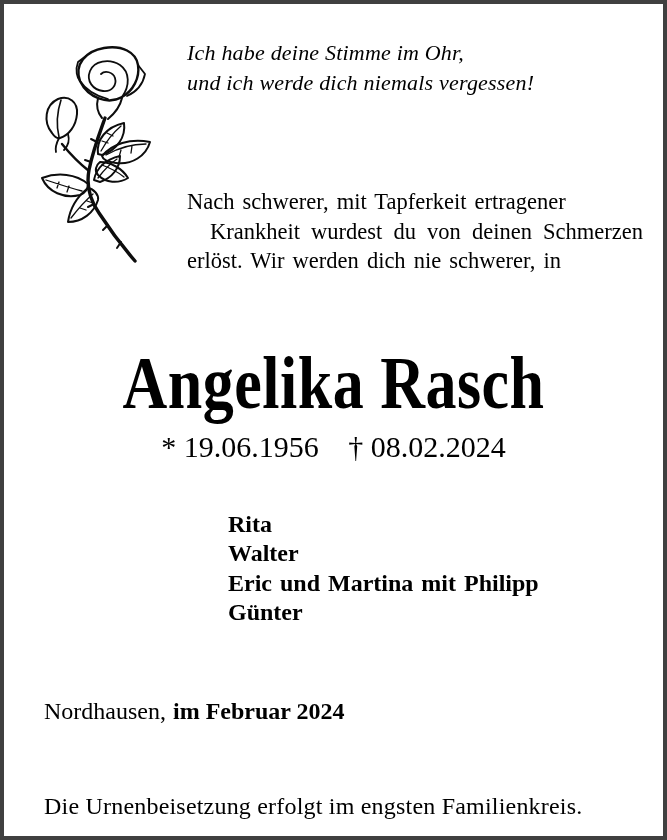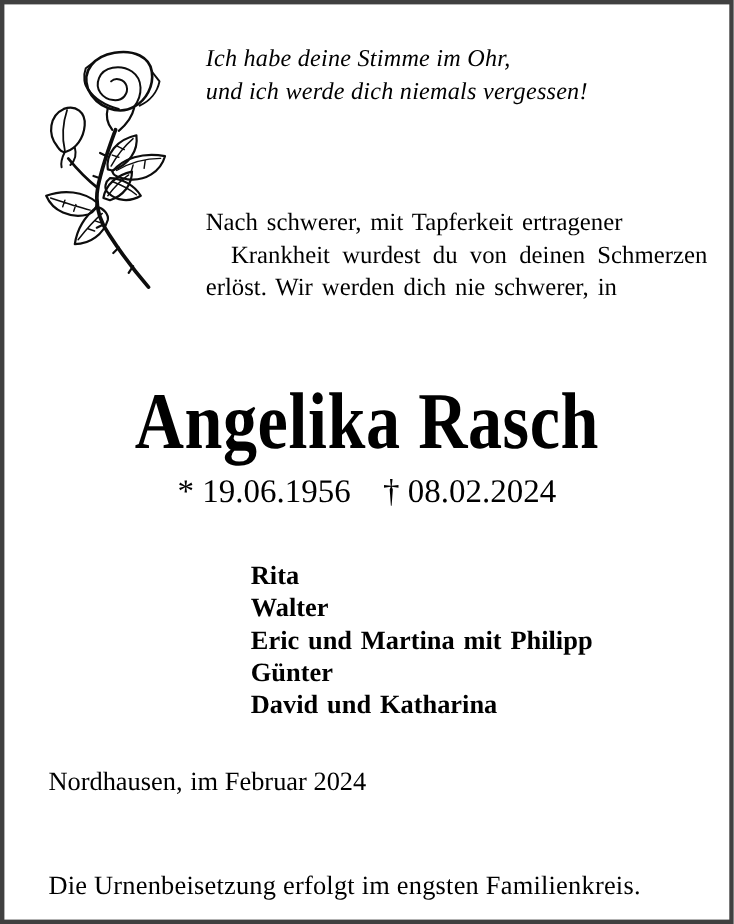--- a/index.html
+++ b/index.html
@@ -44,21 +44,21 @@
     position:absolute;left:185px;top:506px;
     font-size:24px;font-weight:bold;line-height:29.3px;
     word-spacing:2px;
     margin-left:39px;
   }
   .placeline{
     position:absolute;left:40px;top:693px;
     font-size:24px;line-height:28px;
   }
   .placeline .place{font-weight:normal;}
-  .placeline .when{font-weight:normal;margin-left:7px;}
+  .placeline .when{font-weight:bold;margin-left:7px;}
   .closing{
     position:absolute;left:40px;top:788px;
     font-size:24px;line-height:28px;letter-spacing:0.2px;
   }
 </style>
 </head>
 <body>
 
 <div class="page">
 
@@ -117,21 +117,20 @@
   <div class="dates">
     <span class="birth">* 19.06.1956</span>
     <span class="death">† 08.02.2024</span>
   </div>
 
   <div class="mourners">
     <div class="ln">Rita</div>
     <div class="ln">Walter</div>
     <div class="ln">Eric und Martina mit Philipp</div>
     <div class="ln">Günter</div>
-    <div class="ln">David und Katharina</div>
   </div>
 
   <div class="placeline">
     <span class="place">Nordhausen,</span><span class="when">im Februar 2024</span>
   </div>
 
   <div class="closing">Die Urnenbeisetzung erfolgt im engsten Familienkreis.</div>
 
 </div>
 

